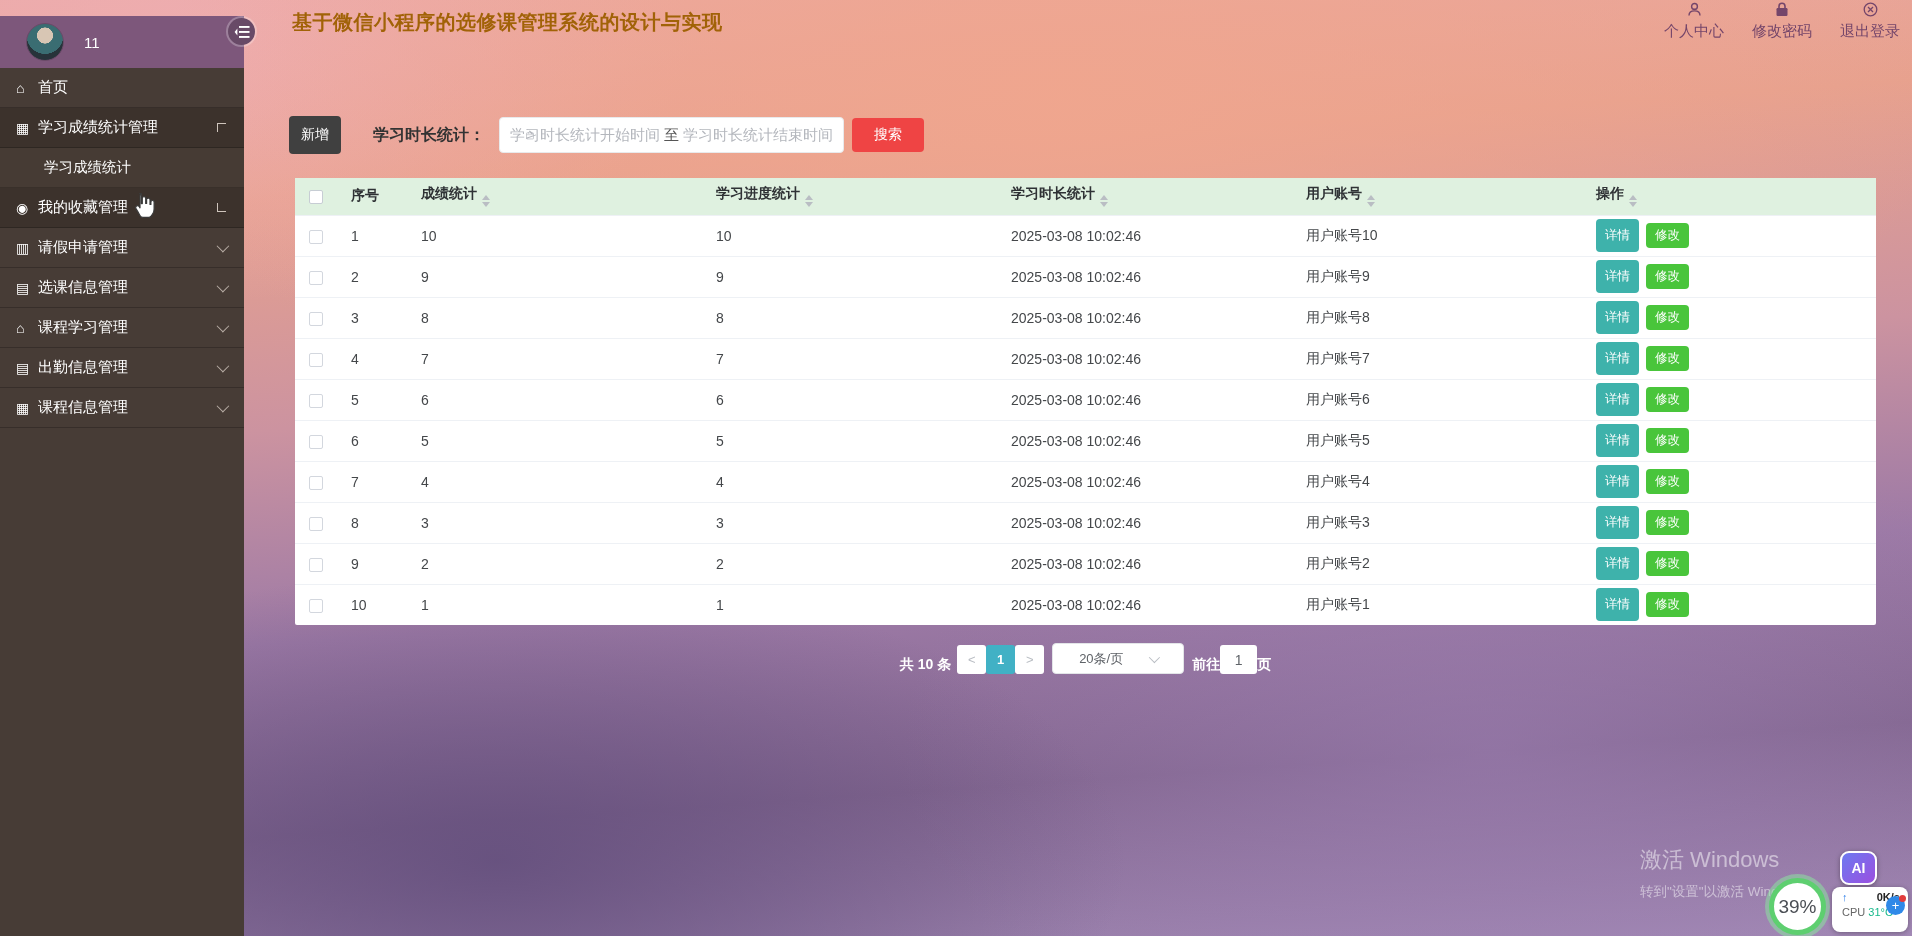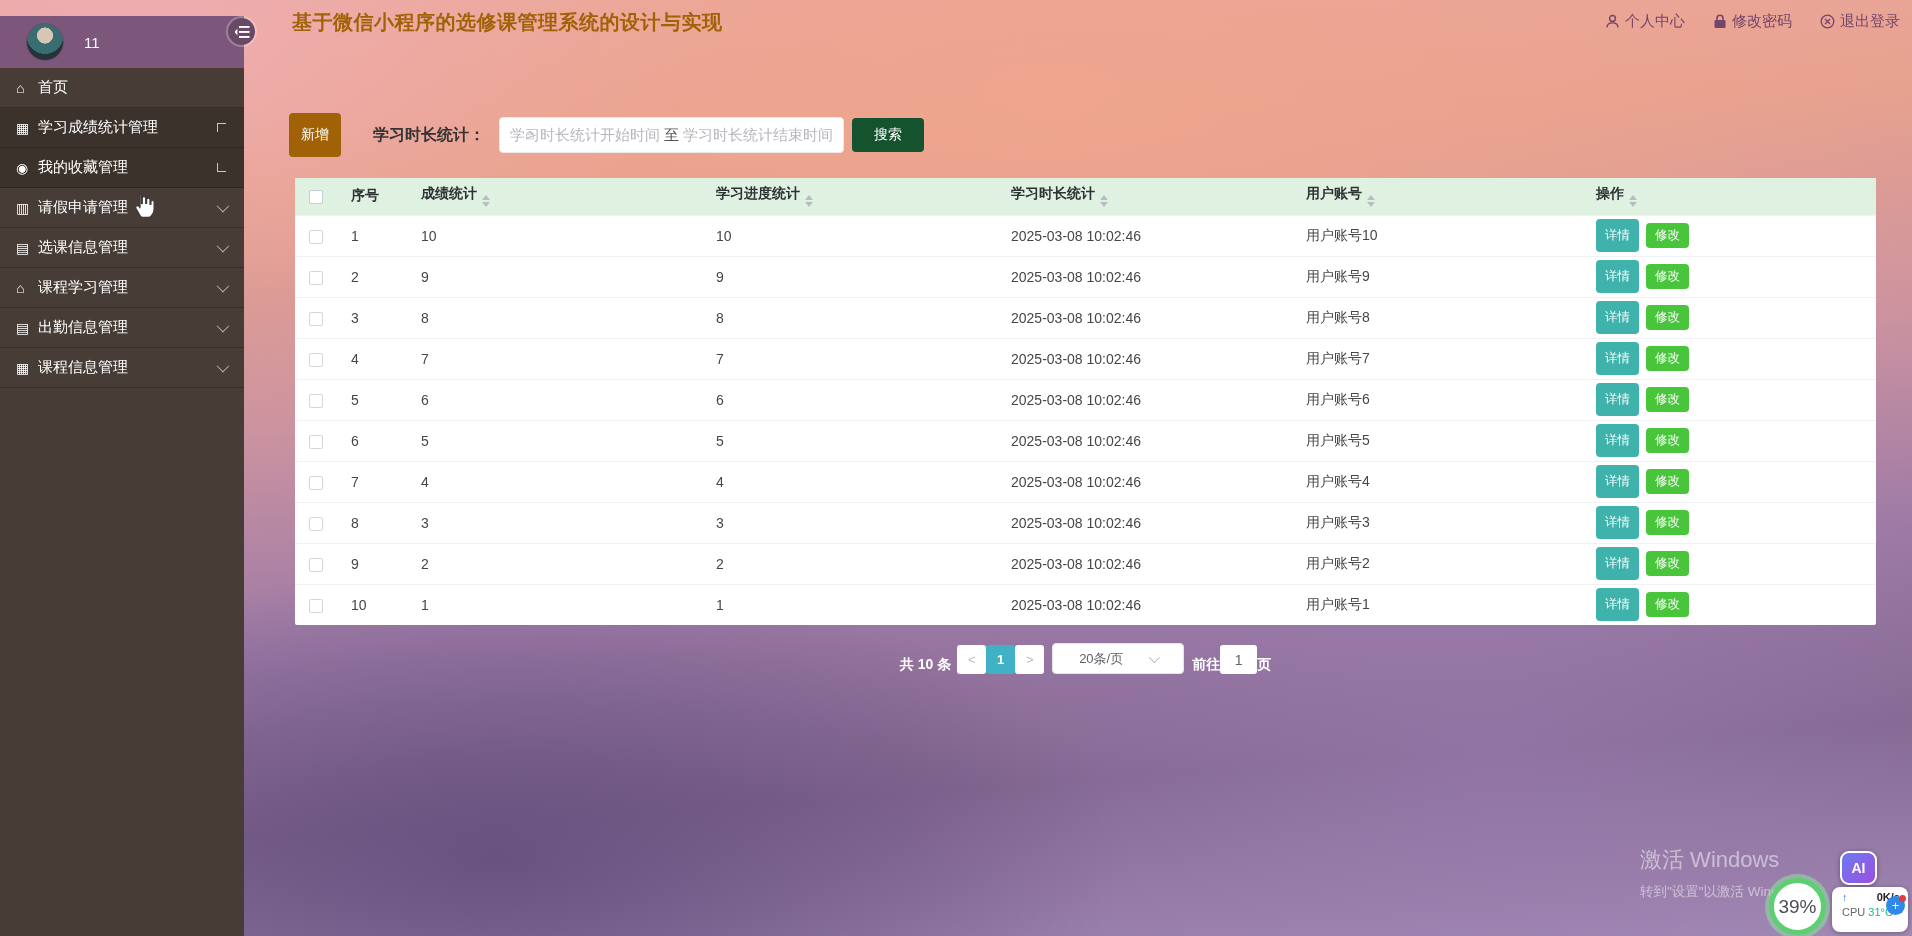--- a/index.html
+++ b/index.html
@@ -10,21 +10,21 @@
     background:
       radial-gradient(ellipse 900px 420px at 26% 92%, rgba(96,76,122,.8), rgba(96,76,122,0) 70%),
       radial-gradient(ellipse 820px 500px at 78% 80%, rgba(158,128,180,.55), rgba(158,128,180,0) 72%),
       radial-gradient(ellipse 1150px 540px at 55% 10%, rgba(240,166,142,.92), rgba(240,166,142,0) 78%),
       radial-gradient(ellipse 720px 380px at 10% 4%, rgba(238,173,176,.95), rgba(238,173,176,0) 70%),
       linear-gradient(176deg,#ebaaa7 0%,#e7a18e 20%,#cc93a0 42%,#9d7aa6 62%,#82668f 80%,#a289b5 100%);
   }
   
   .page-title { position:absolute; left:292px; top:9px; font-size:20px; font-weight:bold; color:#a16207; letter-spacing:.5px; }
   .top-links { position:absolute; right:12px; top:0; height:42px; display:flex; align-items:center; gap:28px; color:#74456a; font-size:15px; }
-  .top-link { display:flex; align-items:center; gap:5px; cursor:pointer; }
+  .top-link { display:flex; align-items:center; gap:5px; cursor:pointer;flex-direction:column; }
   .top-link svg { display:block; }
   
   .sidebar { position:absolute; left:0; top:0; width:244px; height:936px; background:#473c36; z-index:5;margin-top:16px; }
   .side-top { height:52px; background:#7d577b; position:relative; display:flex; align-items:center; }
   .avatar { width:38px; height:38px; border-radius:50%; margin-left:26px;
     background:radial-gradient(circle at 50% 32%,#d8c6b4 0 26%,#3a6d72 27% 60%,#27333a 61%); border:1px solid #6a4a68; }
   .user-label { color:#fff; font-size:15px; margin-left:20px; }
   .toggle-btn { position:absolute; left:228px; top:2px; width:27px; height:27px; border-radius:50%;
     background:#684a67; display:flex; align-items:center; justify-content:center; cursor:pointer; box-shadow:0 0 0 2px rgba(255,255,255,.25); }
   .menu { }
@@ -34,28 +34,28 @@
   .side-item.active, .side-item.hovered { background:#3c322c; }
   .side-sub { height:40px; display:flex; align-items:center; padding-left:44px; color:#fff; font-size:14.5px;
     border-bottom:1px solid rgba(0,0,0,.18); background:#42373136; cursor:pointer; }
   .ind { margin-left:auto; width:9px; height:9px; flex:0 0 9px; }
   .ind-down { border-right:1.6px solid #b9aea6; border-bottom:1.6px solid #b9aea6; transform:rotate(45deg) translateY(-2px); }
   .ind-gamma { border-left:1.6px solid #cfc5bd; border-top:1.6px solid #cfc5bd; }
   .ind-elbow { border-left:1.6px solid #cfc5bd; border-bottom:1.6px solid #cfc5bd; }
   
   .toolbar { position:absolute; left:289px; top:117px; height:36px; display:flex; align-items:center; }
   .btn { border:none; color:#fff; border-radius:4px; cursor:pointer; font-family:inherit; }
-  .btn-add { background:#a16207; height:44px; padding:0 12px; font-size:14px; }
+  .btn-add { background:#404040; height:38px; padding:0 12px; font-size:14px; }
   .filter-label { margin-left:32px; font-size:16px; color:#333; font-weight:600; }
   .date-range { margin-left:14px; width:345px; height:36px; background:#fff; border-radius:4px; border:1px solid #e8eaec;
     display:flex; align-items:center; padding:0 10px; cursor:text; }
   .date-range .ph { flex:1; text-align:center; color:#b4b7bd; font-size:15px; white-space:nowrap; }
   .date-range .sep { color:#555; font-size:15px; padding:0 4px; }
   .cal { margin-left:16px; margin-right:-24px; z-index:1; }
-  .btn-search { background:#14532d; height:34px; padding:0 22px; font-size:14px; margin-left:8px; }
+  .btn-search { background:#ef4444; height:34px; padding:0 22px; font-size:14px; margin-left:8px; }
   
   .card { position:absolute; left:295px; top:178px; width:1581px; background:#fff; border-radius:2px; }
   table { width:100%; border-collapse:collapse; table-layout:fixed; }
   thead th { background:#dff1e0; height:37px; text-align:left; font-size:14px; color:#2f3235; font-weight:bold; padding:0 6px; }
   thead th:first-child { padding-left:14px; }
   tbody td { height:41px; font-size:14px; color:#44474a; border-top:1px solid #eef1f5; padding:0 6px; }
   tbody td:first-child { padding-left:14px; }
   .cb { display:inline-block; width:14px; height:14px; border:1px solid #d3d7de; border-radius:2px; background:#fff; vertical-align:middle; cursor:pointer; }
   thead .cb { border-color:#c7cdd4; }
   .caret { display:inline-flex; flex-direction:column; margin-left:5px; vertical-align:-2px; }
@@ -113,20 +113,21 @@
   <div class="menu">
       <div class="side-item">
         <span class="side-icon">⌂</span>
         <span>首页</span>
       </div>
       <div class="side-item active">
         <span class="side-icon">▦</span>
         <span>学习成绩统计管理</span>
         <span class="ind ind-gamma"></span>
       </div>
+      <div class="side-sub">学习成绩统计</div>
       <div class="side-item hovered">
         <span class="side-icon">◉</span>
         <span>我的收藏管理</span>
         <span class="ind ind-elbow"></span>
       </div>
       <div class="side-item">
         <span class="side-icon">▥</span>
         <span>请假申请管理</span>
         <span class="ind ind-down"></span>
       </div>

